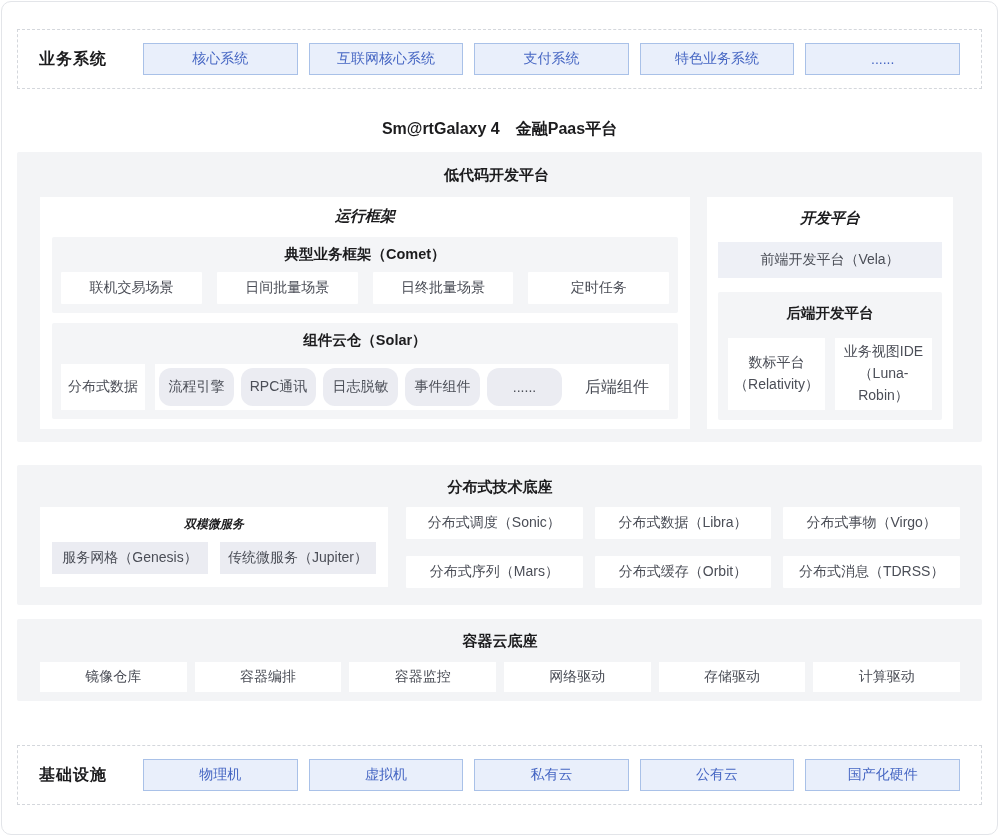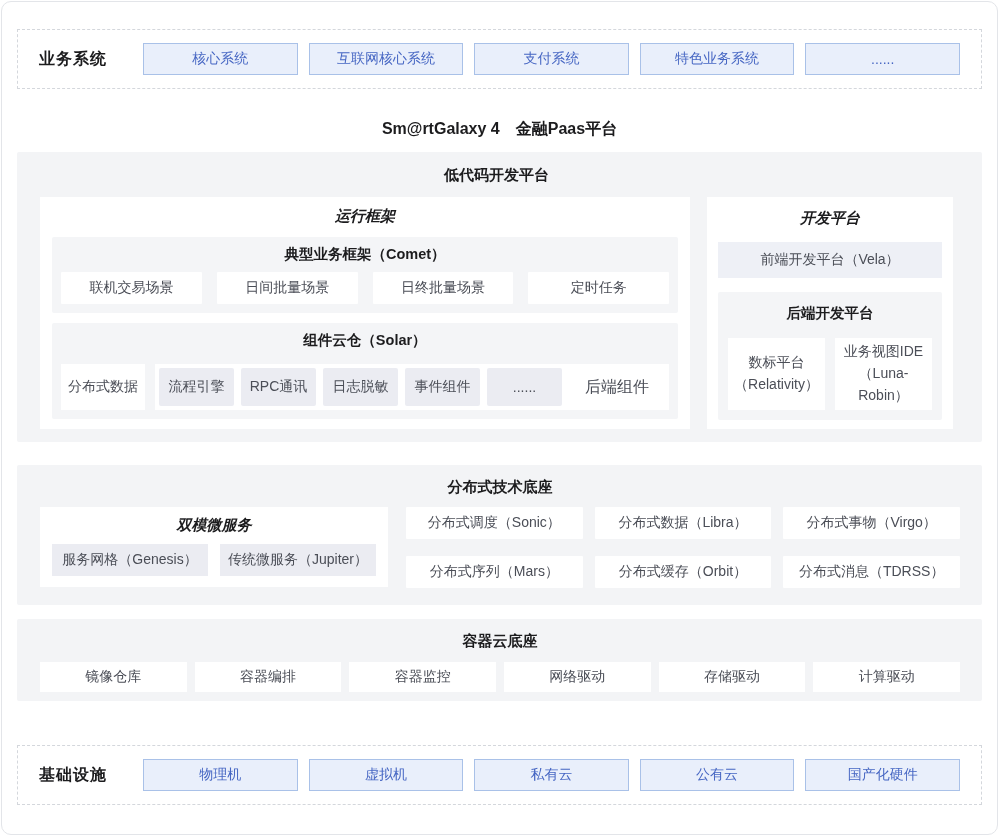--- a/index.html
+++ b/index.html
@@ -158,21 +158,21 @@
   }
   .chip {
     flex: 1;
     height: 38px;
     display: flex;
     align-items: center;
     justify-content: center;
     background: #ebecf2;
     font-size: 14px;
     color: #4b4e57;
-    border-radius: 2px;
+    border-radius: 12px;
   }
   .back-label {
     flex: 0 0 auto;
     padding: 0 16px;
     font-size: 16px;
     color: #4b4e57;
   }
   .dev-card {
     flex: 1;
     background: #ffffff;
@@ -223,21 +223,21 @@
   .dist-body {
     display: flex;
     gap: 18px;
   }
   .dual-card {
     flex: 0 0 348px;
     height: 80px;
     background: #ffffff;
     padding: 9px 12px 0 12px;
   }
-  .dual-card .card-title { font-size: 15px; margin-bottom: 9px; }
+  .dual-card .card-title { font-size: 12px; margin-bottom: 9px; }
   .dual-chips {
     display: flex;
     gap: 12px;
   }
   .dual-chip {
     flex: 1;
     height: 32px;
     display: flex;
     align-items: center;
     justify-content: center;

